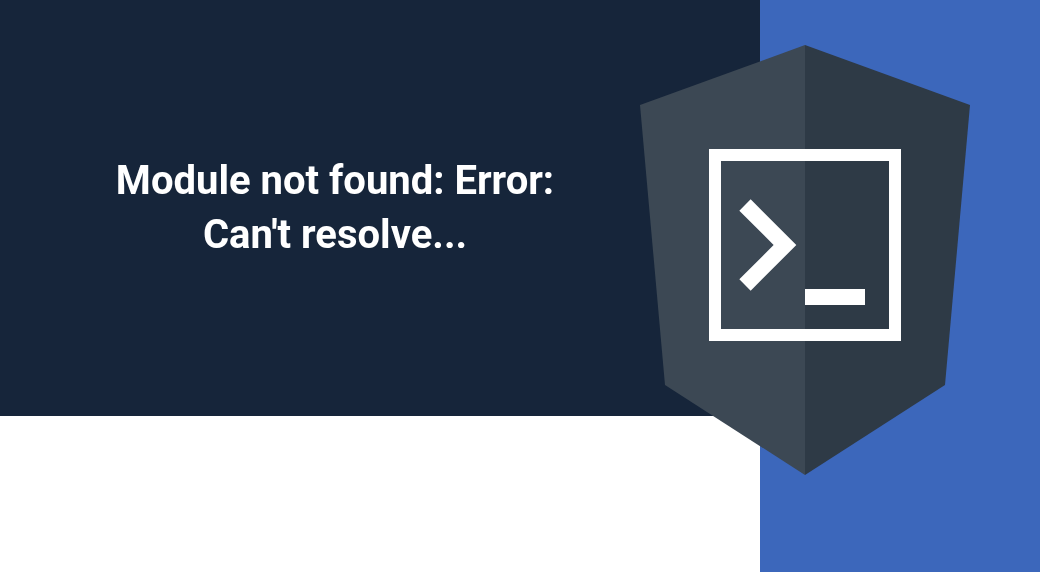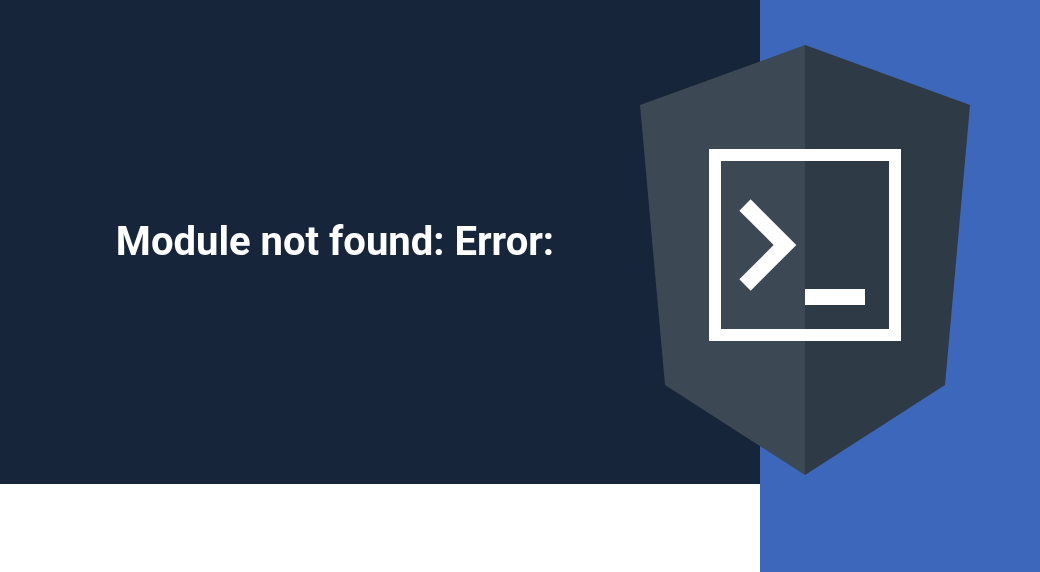--- a/index.html
+++ b/index.html
@@ -15,21 +15,21 @@
       position: relative;
     }
     .container {
       width: 1040px;
       height: 572px;
       display: flex;
       position: relative;
     }
     .left-panel {
       width: 760px;
-      height: 484px;
+      height: 416px;
       background: #16253a;
       display: flex;
       align-items: center;
       justify-content: center;
     }
     .right-panel {
       width: 280px;
       height: 572px;
       background: #3c67bb;
     }
@@ -55,20 +55,21 @@
       height: 100%;
     }
   </style>
 </head>
 <body>
 
 <div class="container">
   <div class="left-panel">
     <h1 class="heading">
       <span>Module not found: Error:</span><br>
+      <span>Can't resolve...</span>
     </h1>
   </div>
   <div class="right-panel"></div>
 
   <div class="shield-container">
     <svg viewBox="0 0 360 480" xmlns="http://www.w3.org/2000/svg">
 
       <path d="M 180 0 L 15 60 L 40 340 L 180 430 L 180 0 Z" fill="#3c4854"></path>
 
       <path d="M 180 0 L 345 60 L 320 340 L 180 430 L 180 0 Z" fill="#2e3a46"></path>

